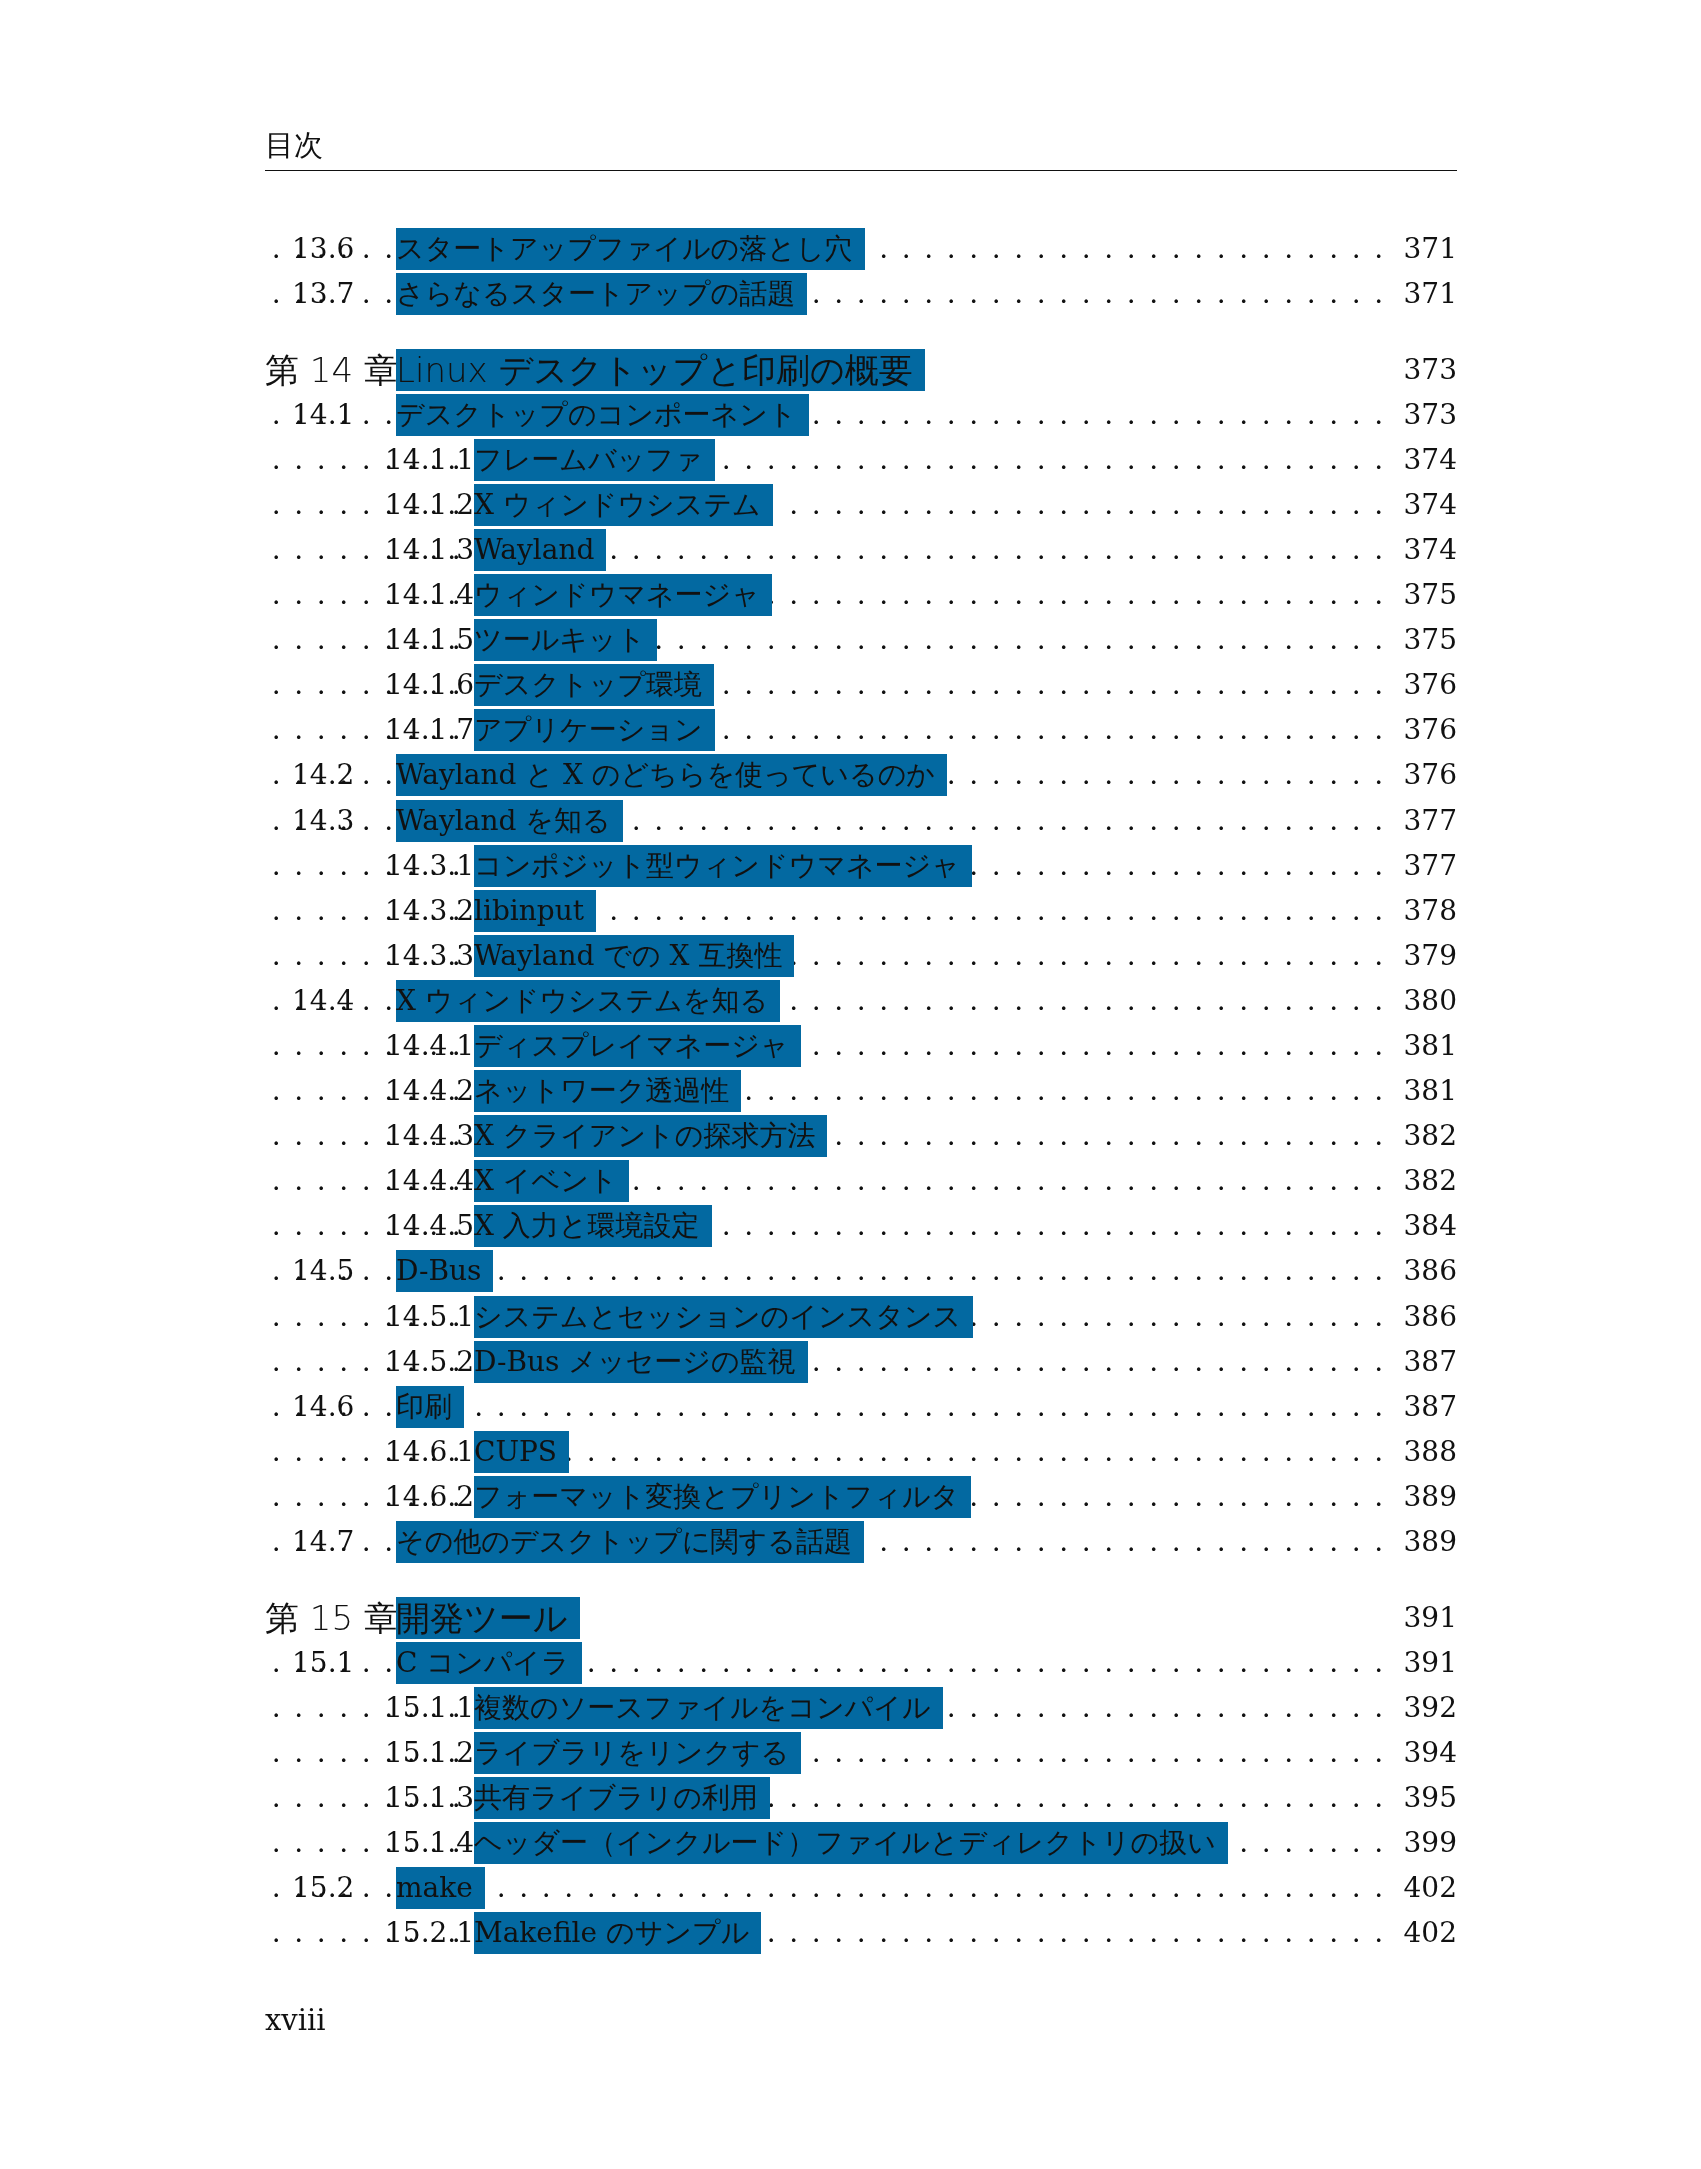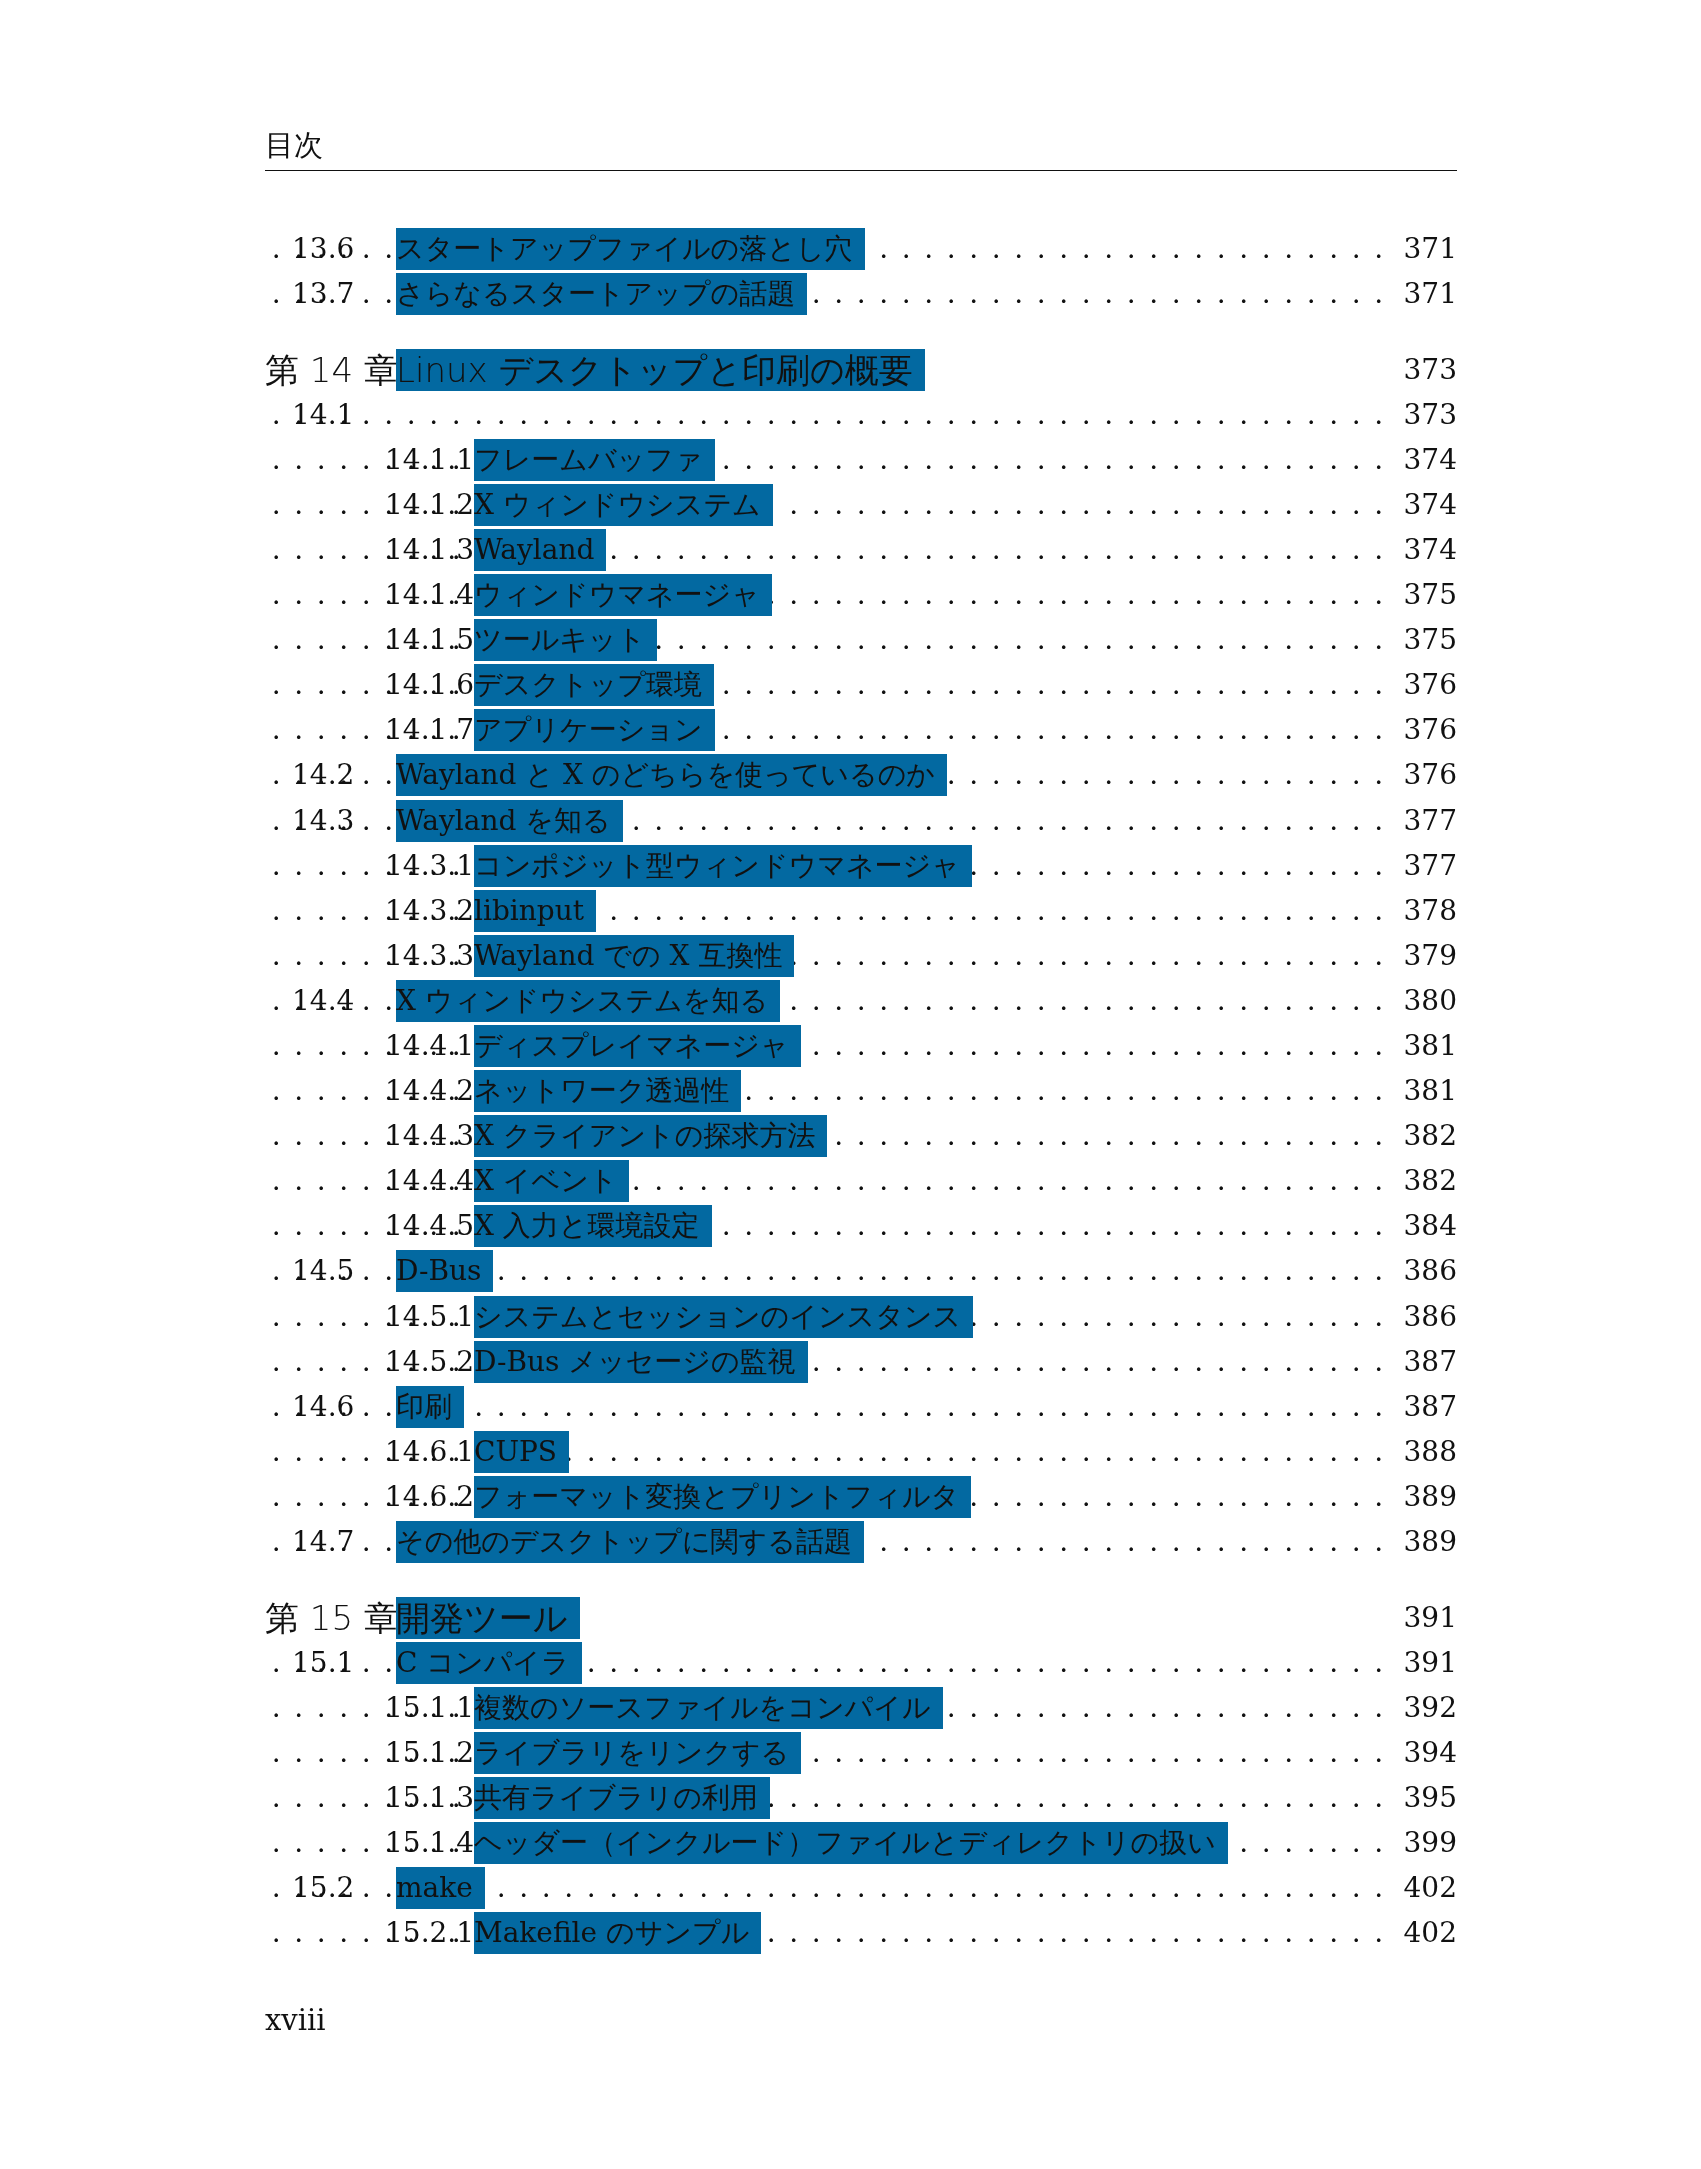--- a/index.html
+++ b/index.html
@@ -48,20 +48,21 @@
         <span class="page-no">371</span>
       </div>
       <div class="row chapter" style="top: 349px;">
         <span class="num">第 14 章</span>
         <span class="title">Linux デスクトップと印刷の概要</span>
         <span class="page-no">373</span>
       </div>
       <div class="row section" style="top: 394px;">
         <div class="leader"><span>.</span><span>.</span><span>.</span><span>.</span><span>.</span><span>.</span><span>.</span><span>.</span><span>.</span><span>.</span><span>.</span><span>.</span><span>.</span><span>.</span><span>.</span><span>.</span><span>.</span><span>.</span><span>.</span><span>.</span><span>.</span><span>.</span><span>.</span><span>.</span><span>.</span><span>.</span><span>.</span><span>.</span><span>.</span><span>.</span><span>.</span><span>.</span><span>.</span><span>.</span><span>.</span><span>.</span><span>.</span><span>.</span><span>.</span><span>.</span><span>.</span><span>.</span><span>.</span><span>.</span><span>.</span><span>.</span><span>.</span><span>.</span><span>.</span><span>.</span></div>
         <span class="num">14.1</span>
+        <span class="title">デスクトップのコンポーネント</span>
         <span class="page-no">373</span>
       </div>
       <div class="row subsection" style="top: 439px;">
         <div class="leader"><span>.</span><span>.</span><span>.</span><span>.</span><span>.</span><span>.</span><span>.</span><span>.</span><span>.</span><span>.</span><span>.</span><span>.</span><span>.</span><span>.</span><span>.</span><span>.</span><span>.</span><span>.</span><span>.</span><span>.</span><span>.</span><span>.</span><span>.</span><span>.</span><span>.</span><span>.</span><span>.</span><span>.</span><span>.</span><span>.</span><span>.</span><span>.</span><span>.</span><span>.</span><span>.</span><span>.</span><span>.</span><span>.</span><span>.</span><span>.</span><span>.</span><span>.</span><span>.</span><span>.</span><span>.</span><span>.</span><span>.</span><span>.</span><span>.</span><span>.</span></div>
         <span class="num">14.1.1</span>
         <span class="title">フレームバッファ</span>
         <span class="page-no">374</span>
       </div>
       <div class="row subsection" style="top: 484px;">
         <div class="leader"><span>.</span><span>.</span><span>.</span><span>.</span><span>.</span><span>.</span><span>.</span><span>.</span><span>.</span><span>.</span><span>.</span><span>.</span><span>.</span><span>.</span><span>.</span><span>.</span><span>.</span><span>.</span><span>.</span><span>.</span><span>.</span><span>.</span><span>.</span><span>.</span><span>.</span><span>.</span><span>.</span><span>.</span><span>.</span><span>.</span><span>.</span><span>.</span><span>.</span><span>.</span><span>.</span><span>.</span><span>.</span><span>.</span><span>.</span><span>.</span><span>.</span><span>.</span><span>.</span><span>.</span><span>.</span><span>.</span><span>.</span><span>.</span><span>.</span><span>.</span></div>

